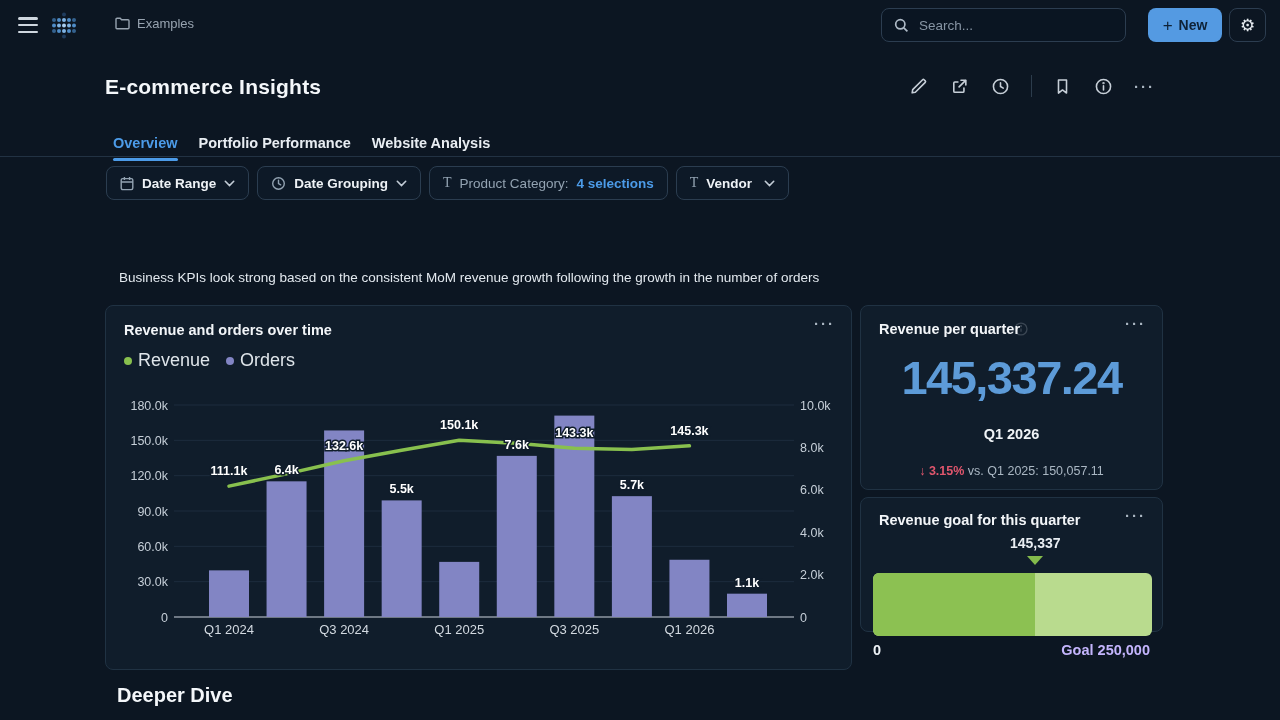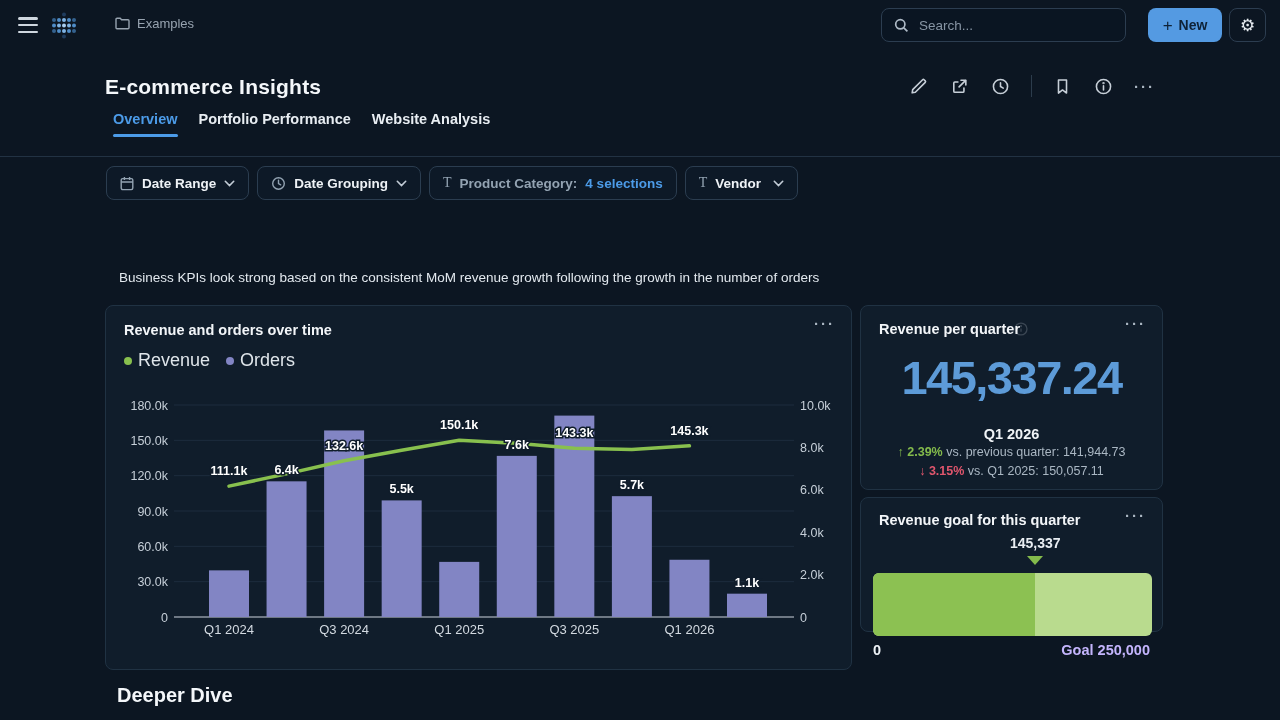--- a/index.html
+++ b/index.html
@@ -29,33 +29,33 @@
 
   
   .page-title{position:absolute;left:105px;top:75px;margin:0;font-size:21px;font-weight:700;letter-spacing:.2px;color:#f4f7fa}
   .title-actions{position:absolute;left:908px;top:75px;display:flex;align-items:center;gap:20px}
   .ticon{width:21px;height:21px;display:flex;align-items:center;justify-content:center;cursor:pointer;color:#c7cfd8}
   .ticon svg{display:block}
   .vdiv{width:1px;height:22px;background:#2c3c4c}
   .more-dots{color:#aab6c2;font-weight:700;font-size:15px;letter-spacing:2px;cursor:pointer;line-height:1}
 
   
-  .tabs{position:absolute;left:113px;top:111px;display:flex;gap:21px}
+  .tabs{position:absolute;left:113px;top:135px;display:flex;gap:21px}
   .tab{font-size:14.5px;font-weight:700;color:#e8edf2;padding-bottom:10px;cursor:pointer;position:relative}
   .tab.active{color:#4c9be8}
   .tab.active::after{content:"";position:absolute;left:0;right:0;bottom:0;height:3px;border-radius:2px;background:#4c9be8}
   .tabs-divider{position:absolute;left:0;top:156px;width:1280px;height:1px;background:#223243}
 
   
   .filters{position:absolute;left:106px;top:166px;display:flex;gap:8px}
   .pill{height:34px;box-sizing:border-box;border:1px solid #2b3d50;border-radius:8px;background:#0d1927;
     display:flex;align-items:center;gap:8px;padding:1px 13px;cursor:pointer;font-size:13.5px;font-weight:700;color:#eef2f6}
   .pill .picon{color:#93a3b2;display:flex;align-items:center}
   .pill .t-glyph{font-size:14px;font-weight:400;color:#93a3b2;font-family:"Liberation Serif",serif}
-  .pill .muted{color:#93a3b2;font-weight:700}
+  .pill .muted{color:#93a3b2;font-weight:400}
   .pill .sel{color:#4c9be8;font-weight:700}
 
   
   .section-heading{position:absolute;left:117px;top:222px;margin:0;font-size:20px;font-weight:700;color:#f4f7fa}
   .section-desc{position:absolute;left:119px;top:270px;margin:0;font-size:13.5px;color:#e2e8ee}
   .section-desc .it{}
 
   
   .card{position:absolute;box-sizing:border-box;background:#101d2b;border:1px solid #203243;border-radius:8px}
   .card-title{font-size:14.5px;font-weight:700;color:#f2f5f8;cursor:pointer}
@@ -311,25 +311,20 @@
     <span class="kpi-info">
       <svg width="16" height="16" viewBox="0 0 18 18" fill="none" stroke="currentColor" stroke-width="1.5">
           <circle cx="9" cy="9" r="6.7"></circle>
           <path d="M9 8.3v3.9"></path>
           <circle cx="9" cy="5.8" r="0.5" fill="currentColor"></circle>
         </svg>
     </span>
     <span class="card-more more-dots">···</span>
     <div class="kpi-value">145,337.24</div>
     <div class="kpi-period">Q1 2026</div>
-    <div class="kpi-trend trend1">
-      <span class="up-arrow">↑</span>
-      <b class="up-pct">2.39%</b>
-      <span>vs. previous quarter: 141,944.73</span>
-    </div>
     <div class="kpi-trend trend2">
       <span class="down-arrow">↓</span>
       <b class="down-pct">3.15%</b>
       <span>vs. Q1 2025: 150,057.11</span>
     </div>
   </div>
 
   <div class="card goal-card">
     <span class="card-title">Revenue goal for this quarter</span>
     <span class="card-more more-dots">···</span>

